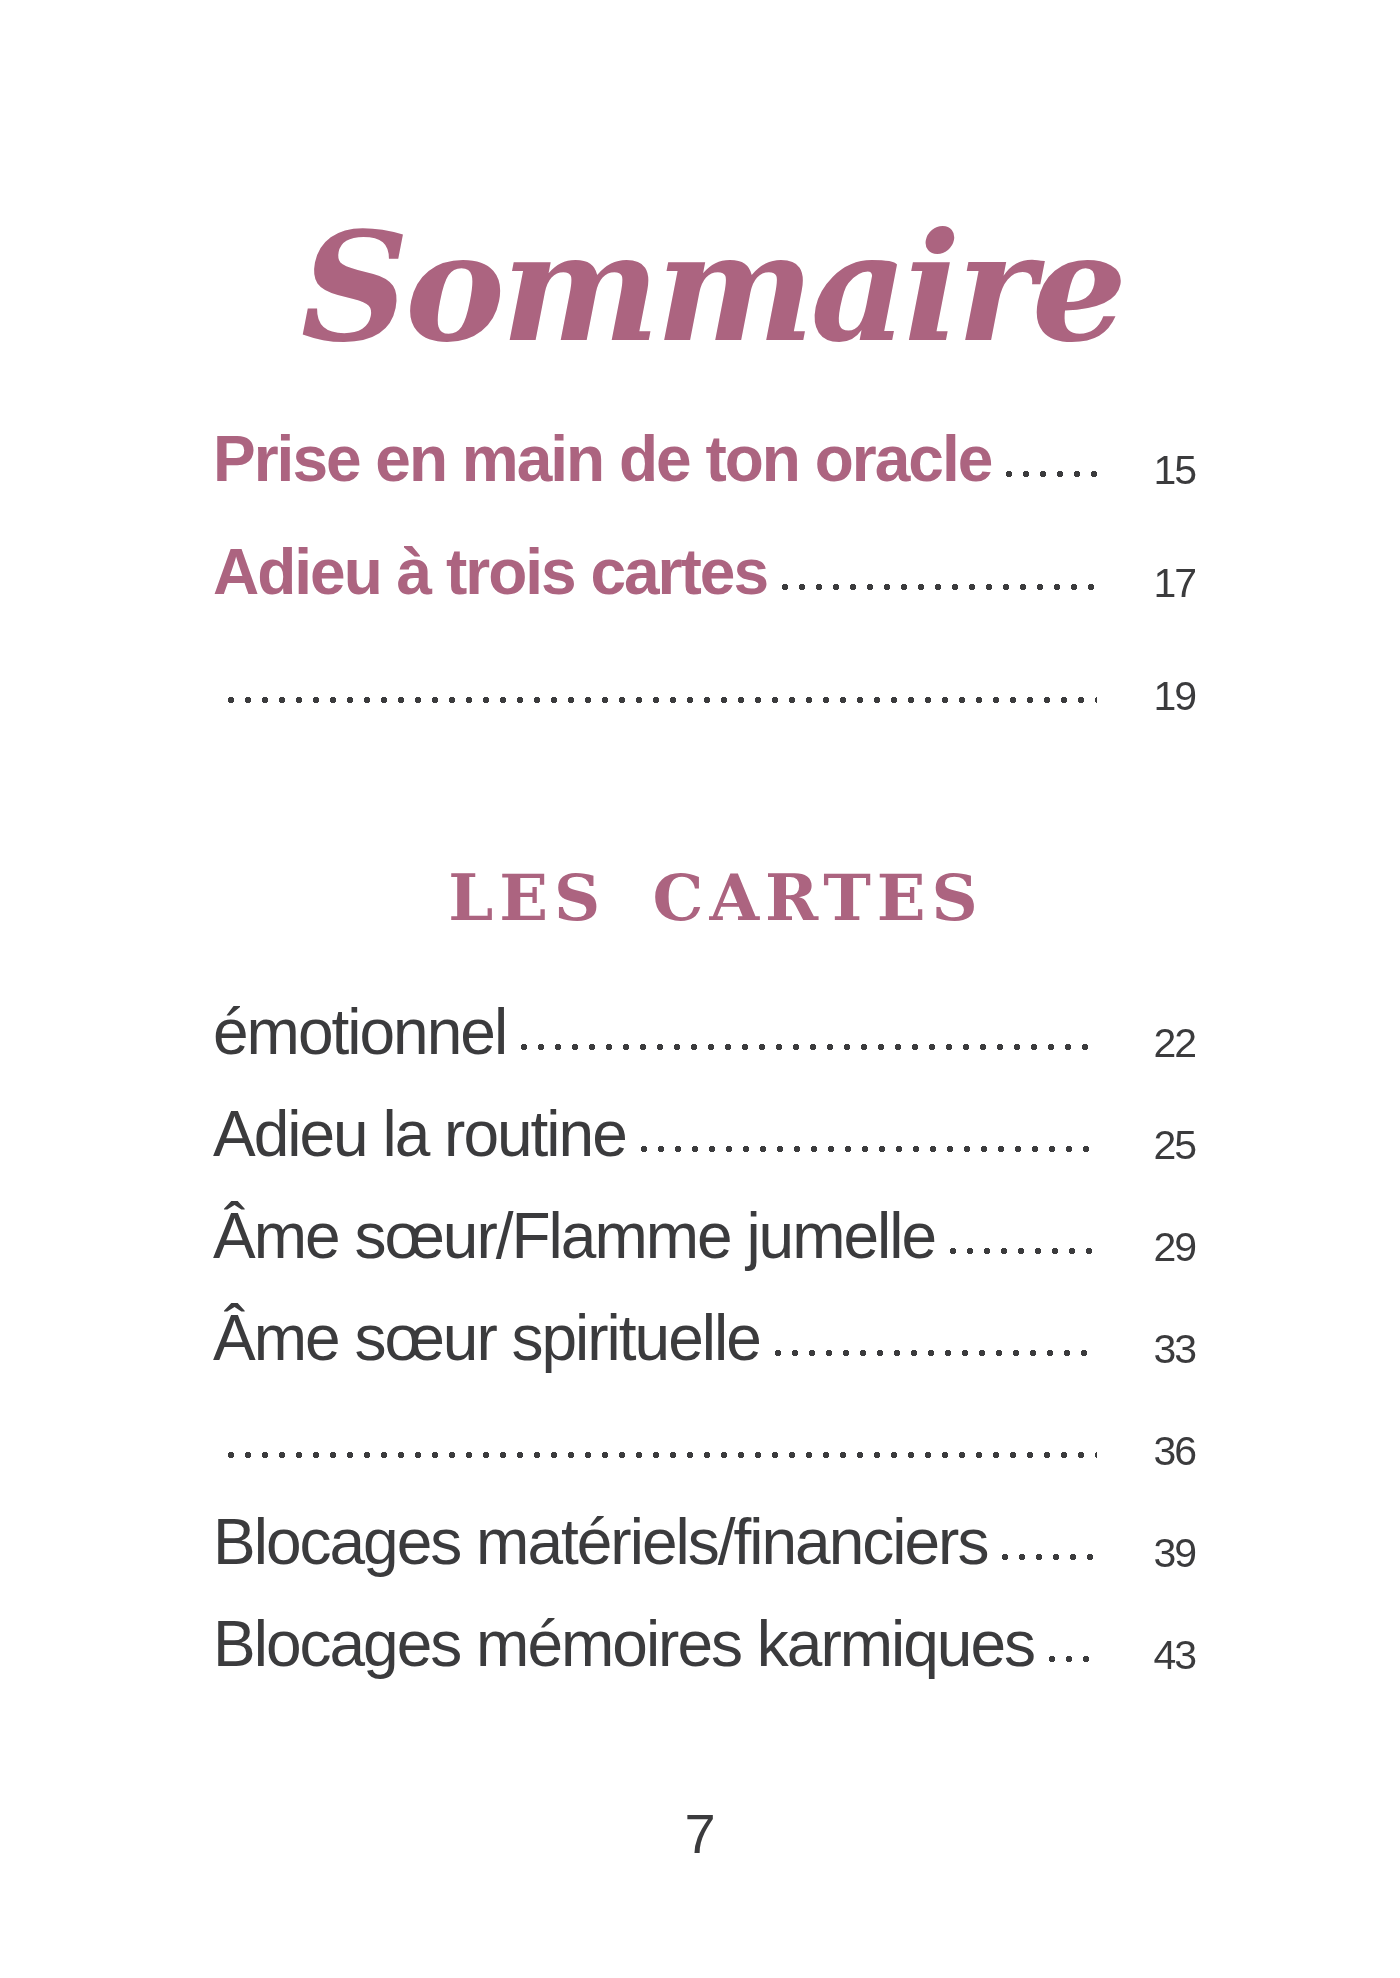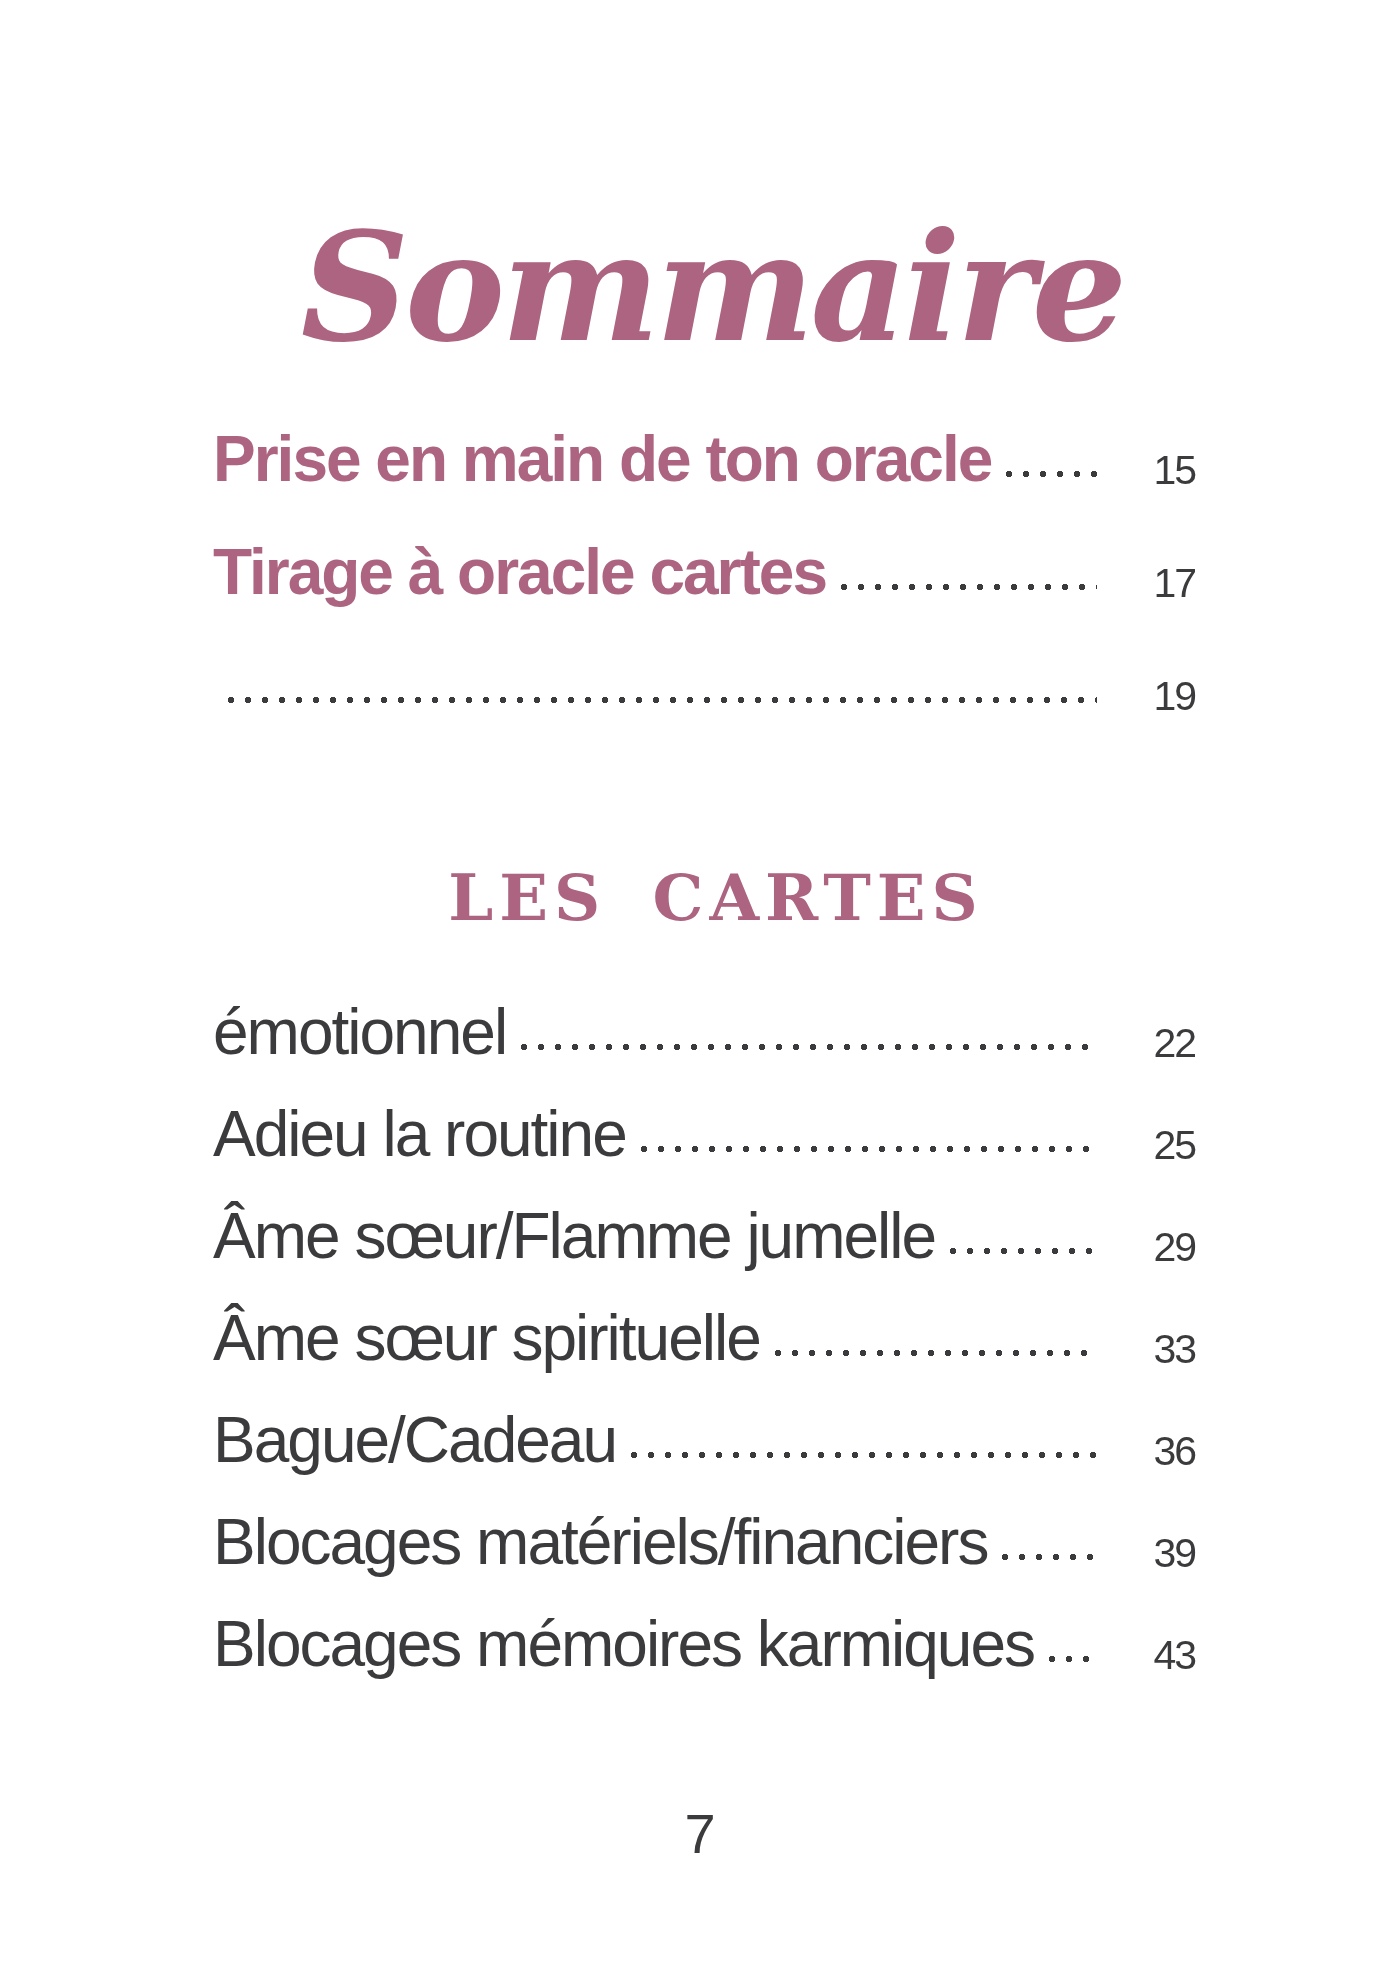--- a/index.html
+++ b/index.html
@@ -127,21 +127,21 @@
     <span class="title">Sommaire</span>
   </div>
 
   <div class="toc-list intro-list">
     <div class="row">
       <span class="label">Prise en main de ton oracle</span>
       <span class="leader"></span>
       <span class="pagenum">15</span>
     </div>
     <div class="row">
-      <span class="label">Tirage à oracle cartes</span>
+      <span class="label">Adieu à trois cartes</span>
       <span class="leader"></span>
       <span class="pagenum">17</span>
     </div>
     <div class="row">
       <span class="leader"></span>
       <span class="pagenum">19</span>
     </div>
   </div>
 
   <div class="heading-wrap">
@@ -163,21 +163,20 @@
       <span class="label">Âme sœur/Flamme jumelle</span>
       <span class="leader"></span>
       <span class="pagenum">29</span>
     </div>
     <div class="row">
       <span class="label">Âme sœur spirituelle</span>
       <span class="leader"></span>
       <span class="pagenum">33</span>
     </div>
     <div class="row">
-      <span class="label">Bague/Cadeau</span>
       <span class="leader"></span>
       <span class="pagenum">36</span>
     </div>
     <div class="row">
       <span class="label">Blocages matériels/financiers</span>
       <span class="leader"></span>
       <span class="pagenum">39</span>
     </div>
     <div class="row">
       <span class="label">Blocages mémoires karmiques</span>

